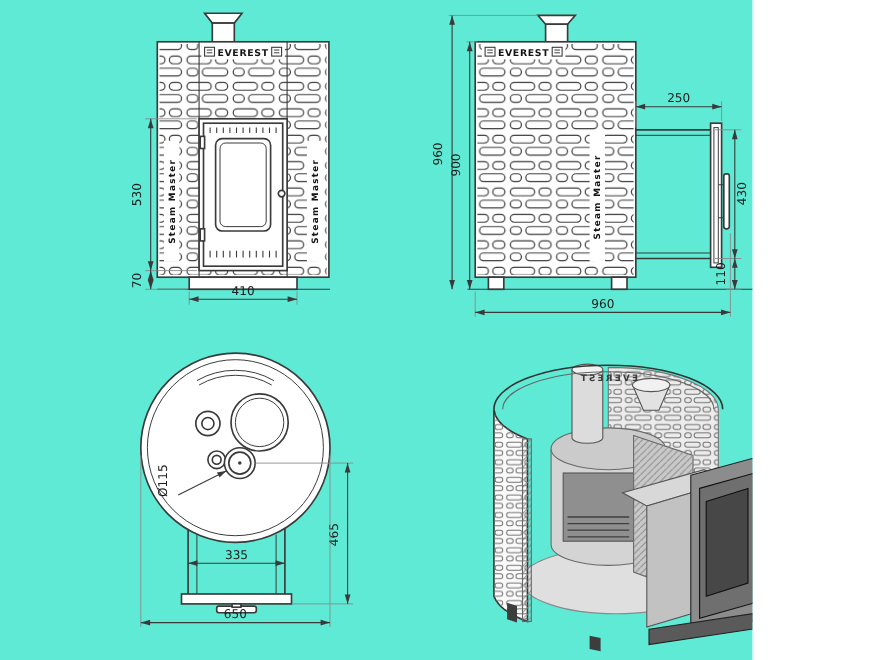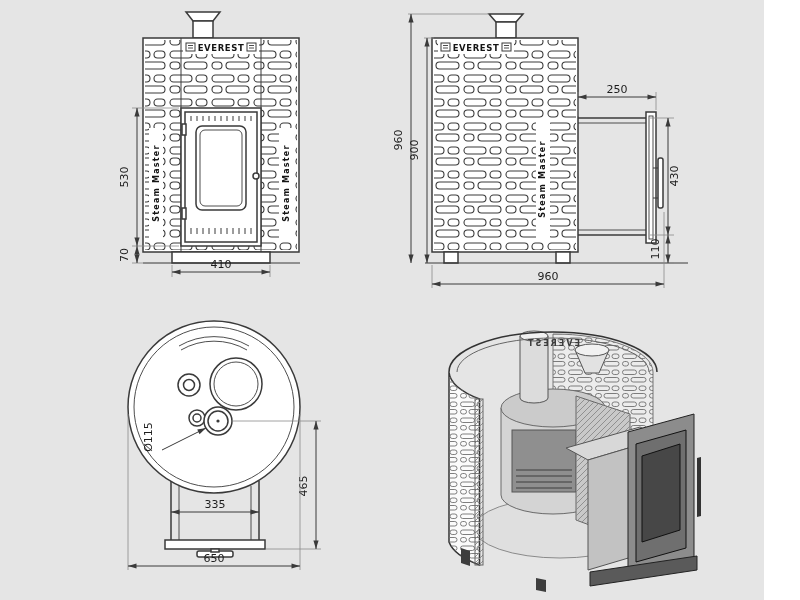--- a/index.html
+++ b/index.html
@@ -1,16 +1,16 @@
 <!DOCTYPE html>
 <html><head>
 <meta charset="utf-8">
 <style>
   html,body { margin:0; padding:0; background:#ffffff; }
-  .canvas { position:relative; width:764px; height:600px; background:#e5e5e5; overflow:hidden; }
+  .canvas { position:relative; width:684px; height:600px; background:#5eead4; overflow:hidden; }
   svg { position:absolute; left:0; top:0; }
   .part   { fill:#ffffff; stroke:#3a3a3a; stroke-width:1.5; }
   .part-l { fill:none;    stroke:#3a3a3a; stroke-width:1.5; }
   .seam   { fill:none;    stroke:#3a3a3a; stroke-width:1; }
   .seam2  { fill:none;    stroke:#3a3a3a; stroke-width:0.9; }
   .dim    { fill:none;    stroke:#3a3a3a; stroke-width:1; }
   .ext    { fill:none;    stroke:#8a8a8a; stroke-width:0.8; }
   .dimtxt { font:11px "DejaVu Sans", sans-serif; fill:#1d1d1d; }
   .brand  { font:bold 8.5px "DejaVu Sans", sans-serif; fill:#141414; letter-spacing:0.6px; }
   .steam  { font:bold 8px "DejaVu Sans", sans-serif; fill:#141414; letter-spacing:1.2px; }

